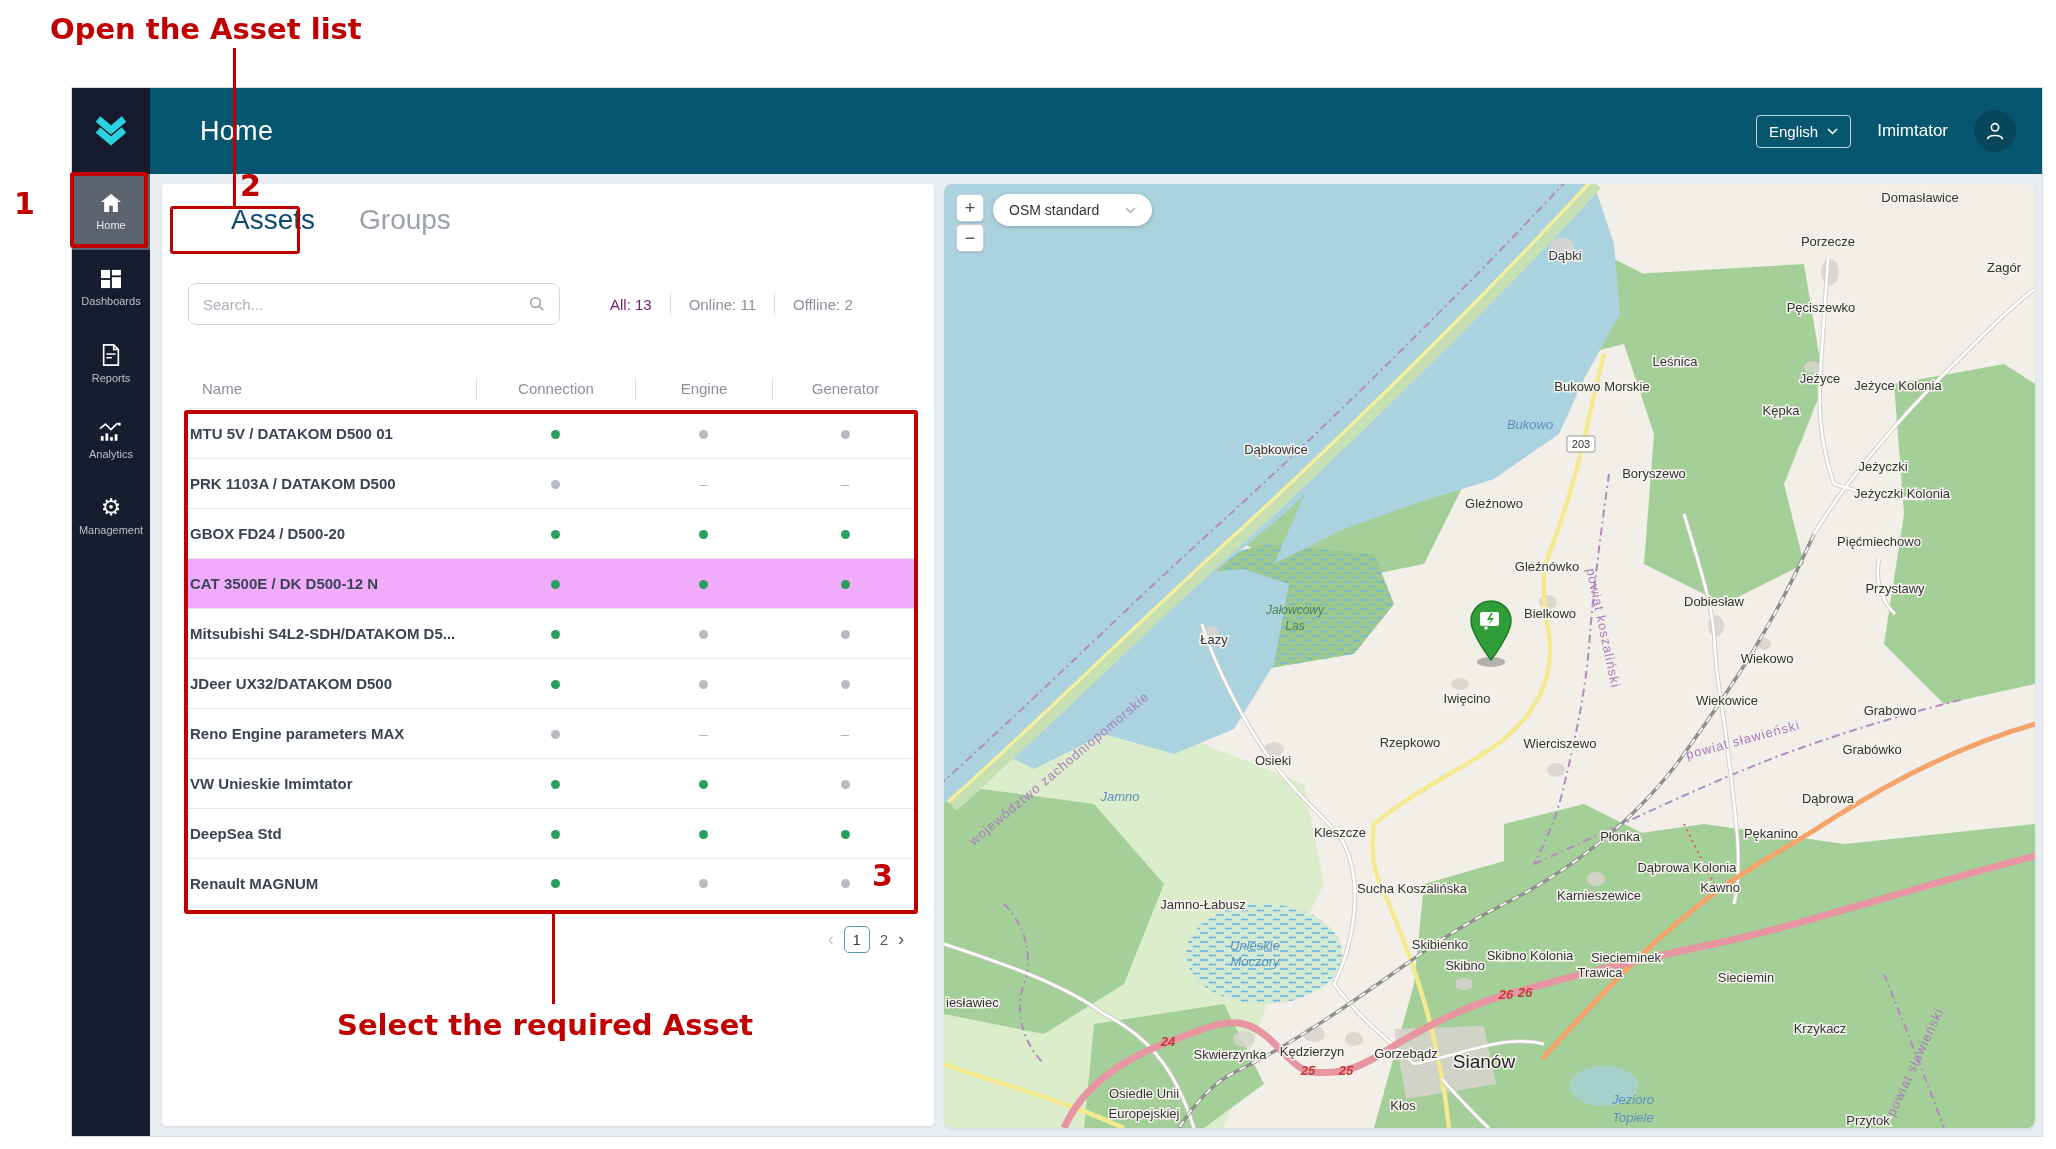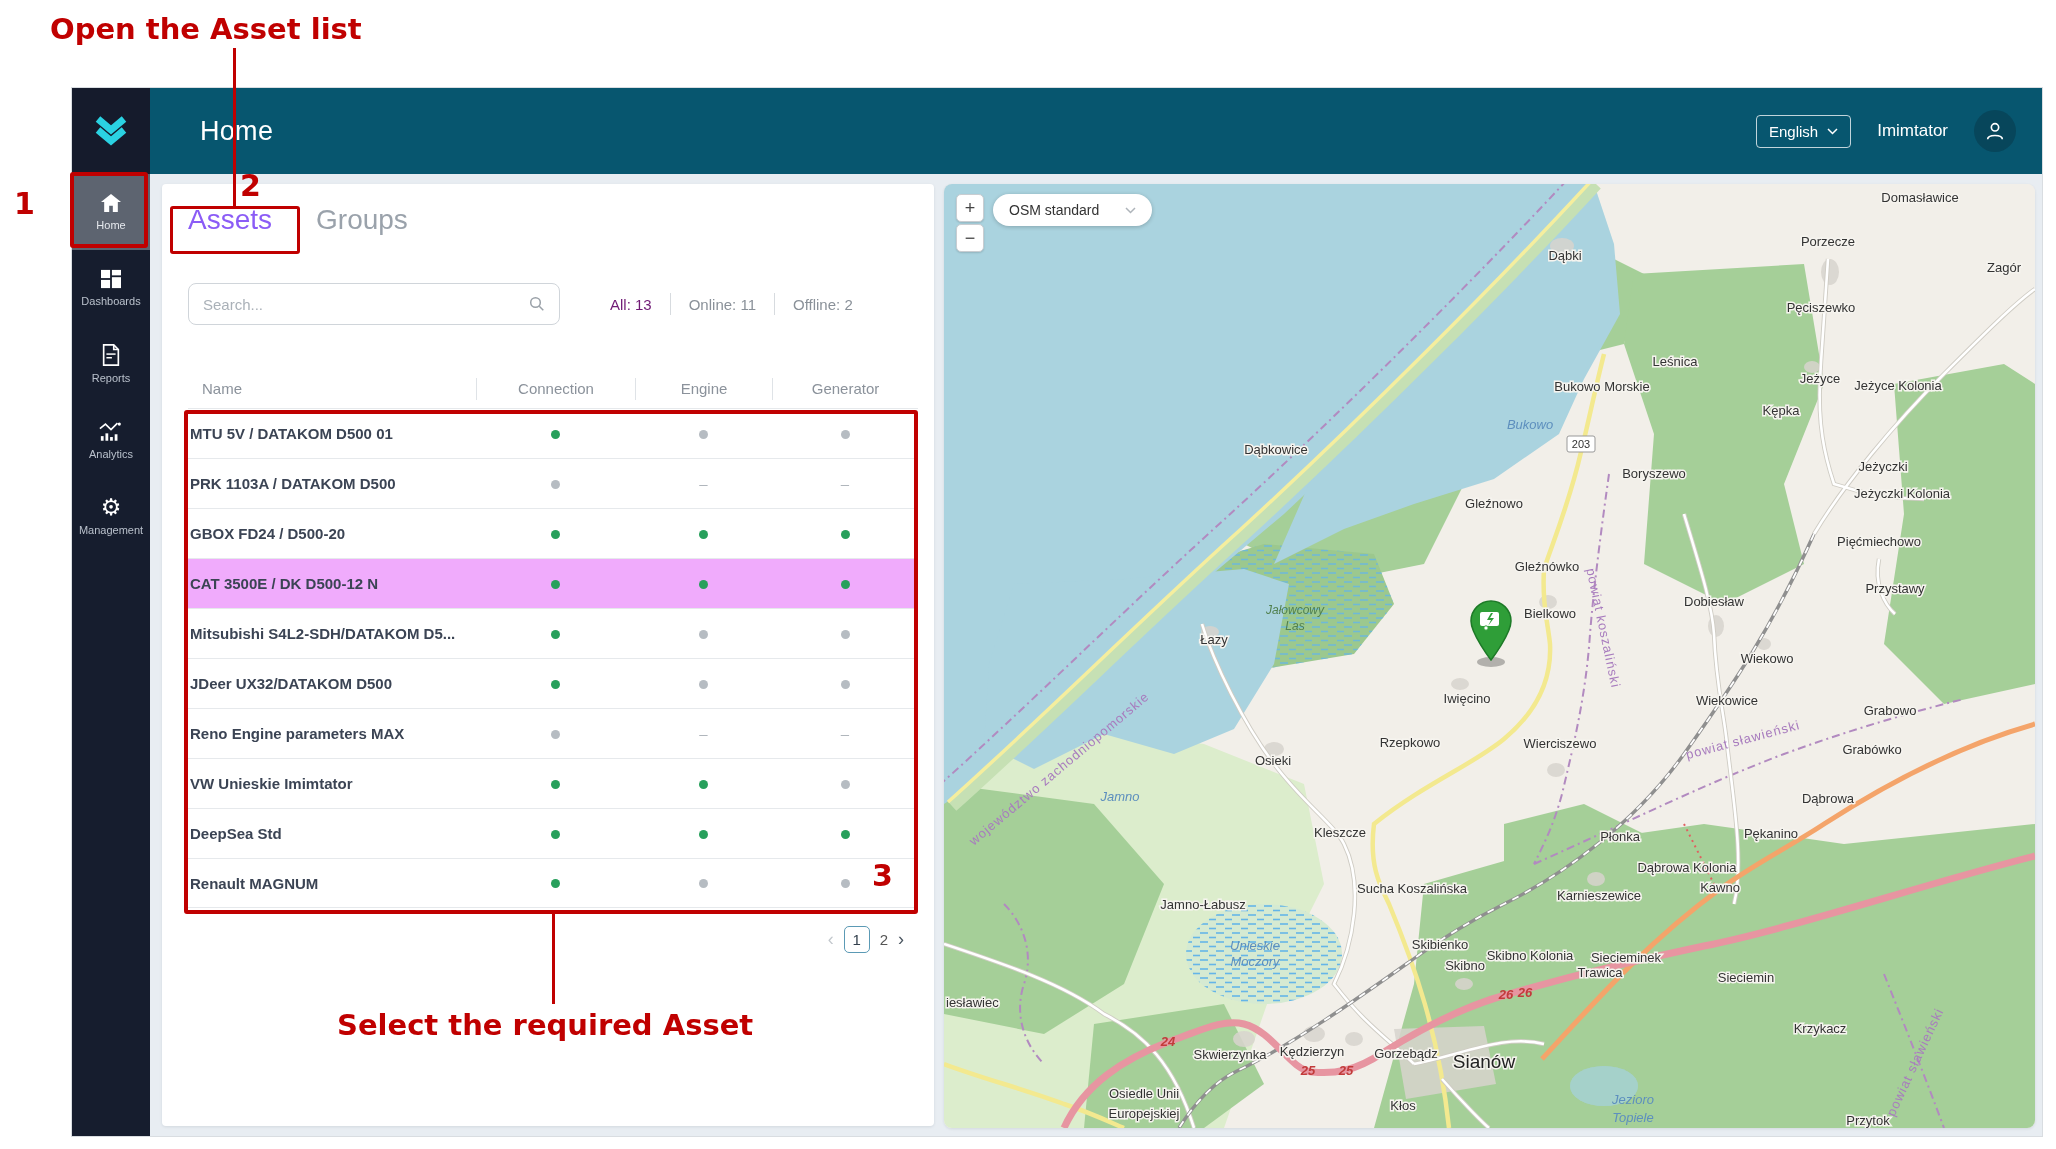--- a/index.html
+++ b/index.html
@@ -22,21 +22,21 @@
   .sidebar { position:absolute; left:0; top:86px; width:78px; height:962px; background:#161d2e; }
   .side-item { height:76px; display:flex; flex-direction:column; align-items:center; justify-content:center; gap:6px; cursor:pointer; }
   .side-item .lbl { font-size:11px; color:#b9c0cb; }
   .side-item.active { background:#5d6470; }
   .side-item.active .lbl { color:#e6e9ee; }
   .gear-glyph { font-family:"DejaVu Sans", sans-serif; color:#fff; font-size:23px; line-height:22px; }
 
   
   .card { position:absolute; left:90px; top:96px; width:772px; height:942px; background:#ffffff; border-radius:4px; box-shadow:0 1px 3px rgba(20,40,60,.10); }
   .tabs { position:absolute; left:26px; top:20px; display:flex; gap:44px; font-size:28px; }
-  .tab-active { color:#8b5cf6; cursor:pointer; }
+  .tab-active { color:#0c4a6e; cursor:pointer;margin-left:43px; }
   .tab-idle { color:#9aa2ab; cursor:pointer; }
   .search-wrap { position:absolute; left:26px; top:99px; width:372px; height:42px; border:1px solid #d0d5da; border-radius:8px; display:flex; align-items:center; padding:0 14px; }
   .search-wrap input { border:none; outline:none; flex:1; font-size:15px; color:#444; font-family:inherit; }
   .search-wrap input::placeholder { color:#aab1b8; }
   .filters { position:absolute; left:448px; top:99px; height:42px; display:flex; align-items:center; font-size:15px; }
   .filters .sep { width:1px; height:22px; background:#d7dbdf; margin:0 18px; }
   .f-all { color:#701a75; font-weight:400; cursor:pointer; }
   .f-dim { color:#8a9199; cursor:pointer; }
 
   .table { position:absolute; left:26px; top:186px; width:730px; }

